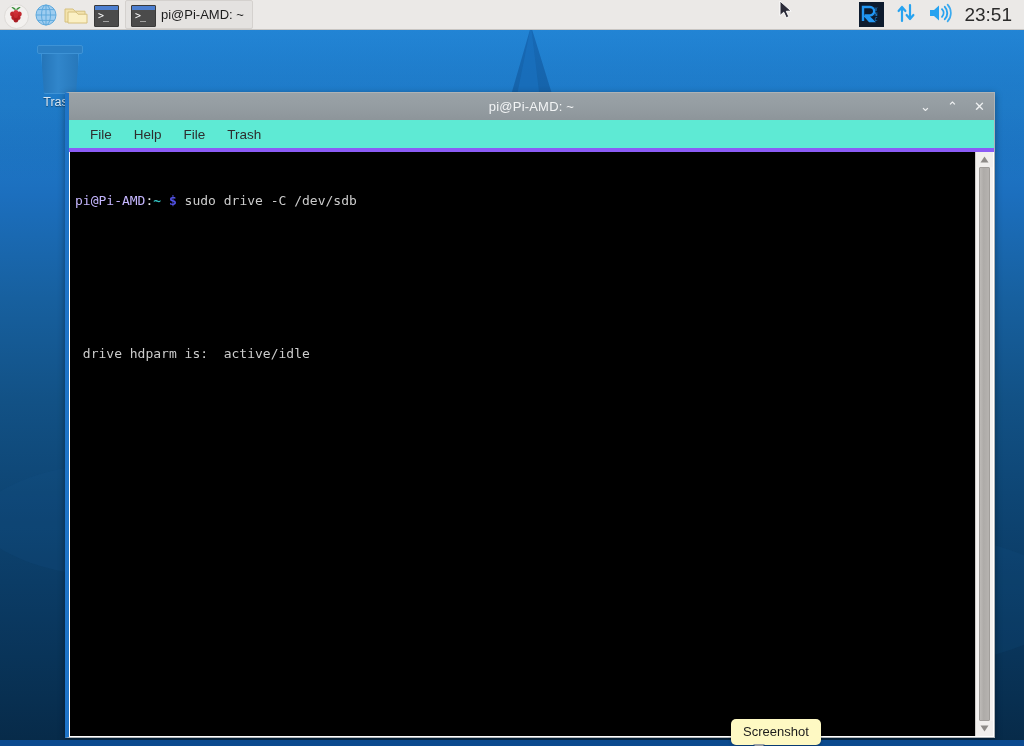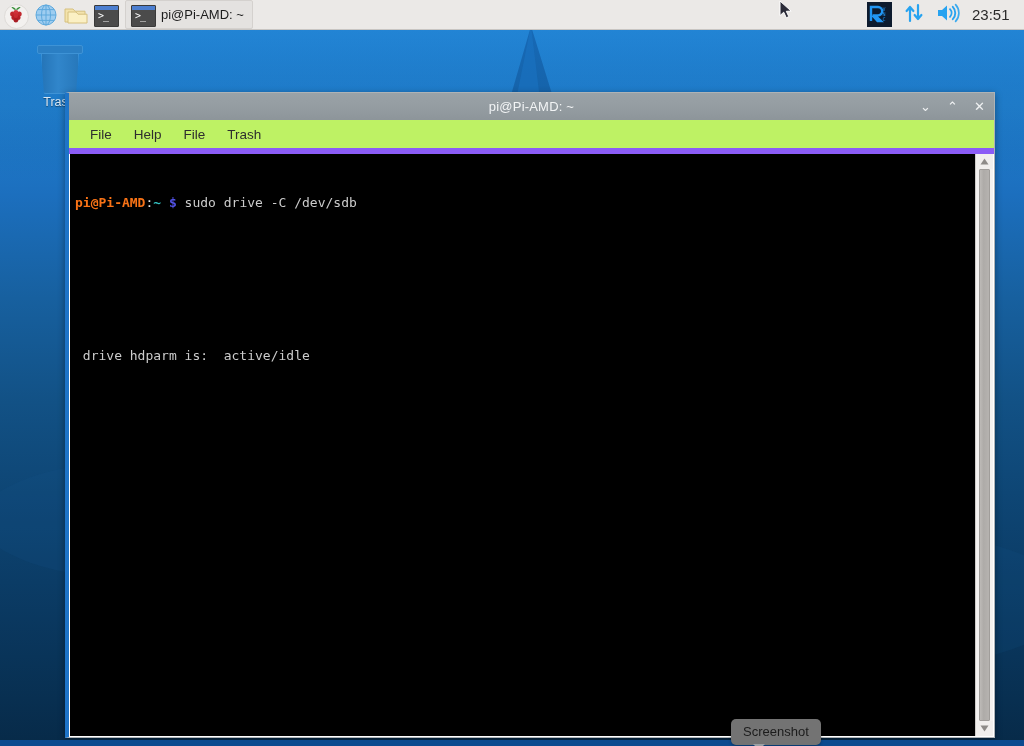--- a/index.html
+++ b/index.html
@@ -158,21 +158,21 @@
     padding-right: 12px;
     height: 29px;
   }
   #vnc-icon {
     width: 25px; height: 25px;
     background: #0d1b2e;
     position: relative;
     display: block;
   }
   #clock {
-    font-size: 15px;
+    font-size: 19px;
     color: #2b2b2b;
     min-width: 40px;
     text-align: left;
   }
 
   
   #terminal-window {
     position: absolute;
     left: 65px; top: 92px;
     width: 930px; height: 646px;
@@ -212,22 +212,22 @@
     color: #f0f2f3;
     font-size: 13px;
     line-height: 13px;
     width: 13px;
     text-align: center;
     cursor: default;
   }
 
   #menubar {
     height: 28px;
-    background: #bef264;
-    border-bottom: 6px solid #8b5cf6;
+    background: #5eead4;
+    border-bottom: 4px solid #8b5cf6;
     display: flex;
     align-items: center;
     padding-left: 12px;
     gap: 4px;
     flex: none;
   }
   .menu-item {
     font-size: 13.5px;
     color: #2e2e2e;
     padding: 3px 9px;
@@ -247,21 +247,21 @@
   #terminal-text {
     flex: 1;
     font-family: "DejaVu Sans Mono", monospace;
     font-size: 13px;
     line-height: 17px;
     padding: 6px 0 0 5px;
     color: #d0d0d0;
     white-space: pre;
   }
   .tl { height: 17px; }
-  .c-green  { color: #f97316; font-weight: bold; }
+  .c-green  { color: #c4b5fd; font-weight: normal; }
   .c-white  { color: #e8e8e8; }
   .c-cyan   { color: #34c6c6; font-weight: bold; }
   .c-blue   { color: #5353e8; font-weight: bold; }
   .c-gray   { color: #cccccc; }
   .cursor-block {
     display: inline-block;
     width: 8px; height: 14px;
     background: #c8c8c8;
     vertical-align: -3px;
   }
@@ -296,21 +296,21 @@
     background: linear-gradient(to right,#bdbab7 0%, #aeabA8 40%, #b6b3b0 100%);
     border: 1px solid #a09d9a;
     border-radius: 1px;
     box-sizing: border-box;
   }
 
   
   #screenshot-tooltip {
     position: absolute;
     left: 731px; top: 719px;
-    background: #737373;
+    background: #fef9c3;
     color: #1c1c1c;
     font-size: 13px;
     padding: 5px 12px 6px 12px;
     border-radius: 5px;
     z-index: 60;
     box-shadow: 0 1px 3px rgba(0,0,0,.3);
   }
   #screenshot-tooltip::after {
     content: "";
     position: absolute;

